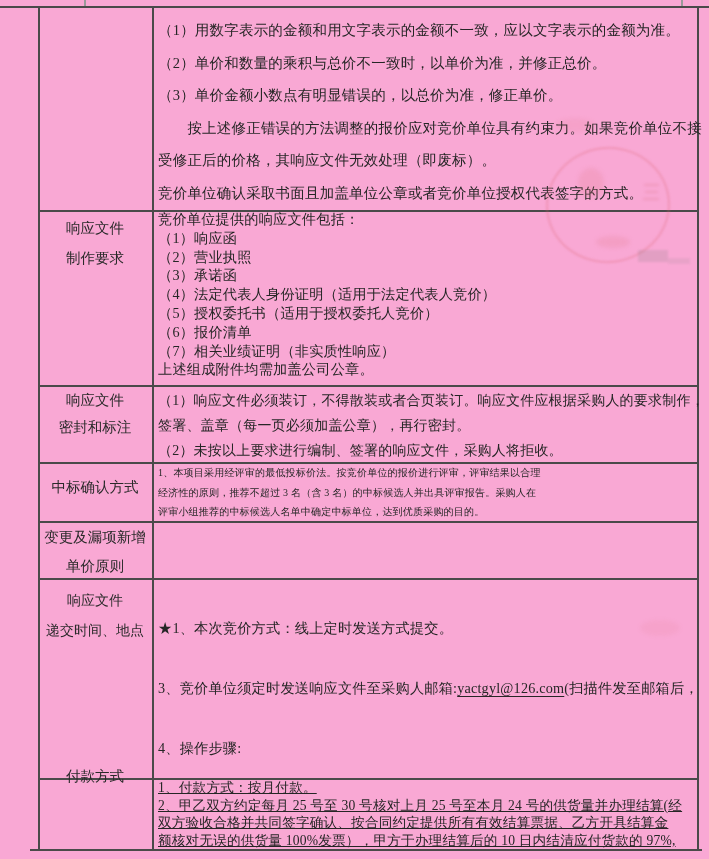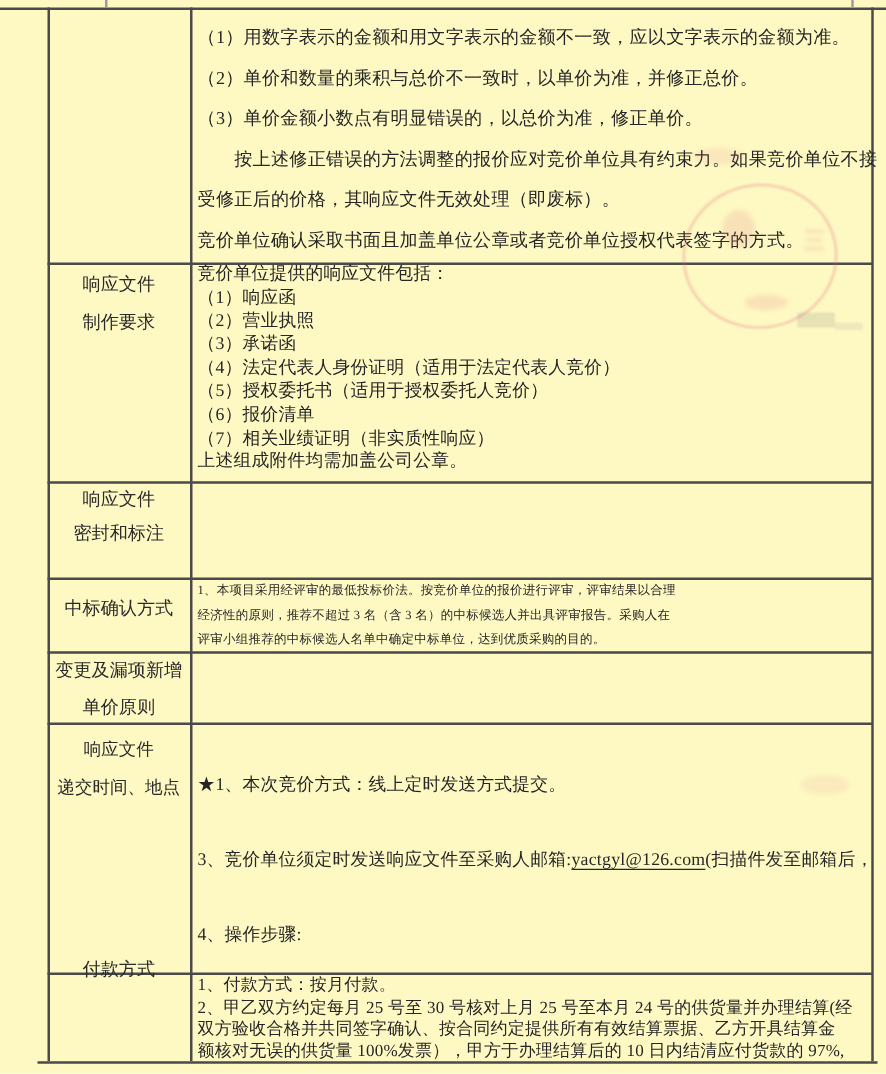--- a/index.html
+++ b/index.html
@@ -1,19 +1,19 @@
 <!DOCTYPE html>
 <html><head>
 <meta charset="utf-8">
 <style>
   html,body{margin:0;padding:0;background:#ffffff;}
   .page{
     position:relative;
     width:709px;height:859px;
-    background:#fef9c3;
+    background:#f9a8d4;
     overflow:hidden;
     font-family:"Liberation Serif","DejaVu Serif",serif;
     color:#262626;
   }
   
   .hline,.vline,.tick{position:absolute;background:#4a4a4a;}
   .hline{height:1.5px;}
   .vline{width:1.5px;}
   .tick{width:1.5px;background:#9a9a9a;}
   
@@ -82,20 +82,23 @@
 （2）营业执照
 （3）承诺函
 （4）法定代表人身份证明（适用于法定代表人竞价）
 （5）授权委托书（适用于授权委托人竞价）
 （6）报价清单
 （7）相关业绩证明（非实质性响应）
 上述组成附件均需加盖公司公章。</div>
 
   <div class="label" style="top:388px;line-height:27px;">响应文件
 密封和标注</div>
+  <div class="cell content" style="top:388px;font-size:14px;line-height:25px;">（1）响应文件必须装订，不得散装或者合页装订。响应文件应根据采购人的要求制作，
+签署、盖章（每一页必须加盖公章），再行密封。
+（2）未按以上要求进行编制、签署的响应文件，采购人将拒收。</div>
 
   <div class="label" style="top:478px;line-height:20px;">中标确认方式</div>
   <div class="cell content" style="top:463px;font-size:10px;line-height:19.5px;">1、本项目采用经评审的最低投标价法。按竞价单位的报价进行评审，评审结果以合理
 经济性的原则，推荐不超过 3 名（含 3 名）的中标候选人并出具评审报告。采购人在
 评审小组推荐的中标候选人名单中确定中标单位，达到优质采购的目的。</div>
 
   <div class="label" style="top:524px;line-height:29px;">变更及漏项新增
 单价原则</div>
 
   <div class="label" style="top:586px;line-height:30px;font-size:14px;">响应文件
@@ -103,21 +106,21 @@
   <div class="cell content" style="top:578px;font-size:14.2px;line-height:20px;">
     <div class="line">★1、本次竞价方式：线上定时发送方式提交。</div>
     <div class="line"><span>3、竞价单位须定时发送响应文件至采购人邮箱:</span><span class="u">yactgyl@126.com</span><span>(扫描件发至邮箱后，</span></div>
     <div class="line">4、操作步骤:</div>
     
     
     
   </div>
 
   <div class="label" style="top:767px;line-height:20px;">付款方式</div>
-  <div class="cell content" style="top:779px;font-size:13.6px;line-height:17.6px;">1、付款方式：按月付款。
+  <div class="cell content" style="top:779px;font-size:13.6px;line-height:17.6px;text-decoration:underline;">1、付款方式：按月付款。
 2、甲乙双方约定每月 25 号至 30 号核对上月 25 号至本月 24 号的供货量并办理结算(经
 双方验收合格并共同签字确认、按合同约定提供所有有效结算票据、乙方开具结算金
 额核对无误的供货量 100%发票），甲方于办理结算后的 10 日内结清应付货款的 97%,</div>
 
   <div class="stamp">
     <div class="stamp-ring"></div>
     <div class="stamp-dotcluster" style="left:578px;top:168px;width:26px;height:30px;"></div>
     <div class="stamp-mark" style="left:644px;top:184px;width:15px;height:2px;"></div>
     <div class="stamp-mark" style="left:645px;top:191px;width:13px;height:2px;"></div>
     <div class="stamp-mark" style="left:643px;top:198px;width:16px;height:2px;"></div>

